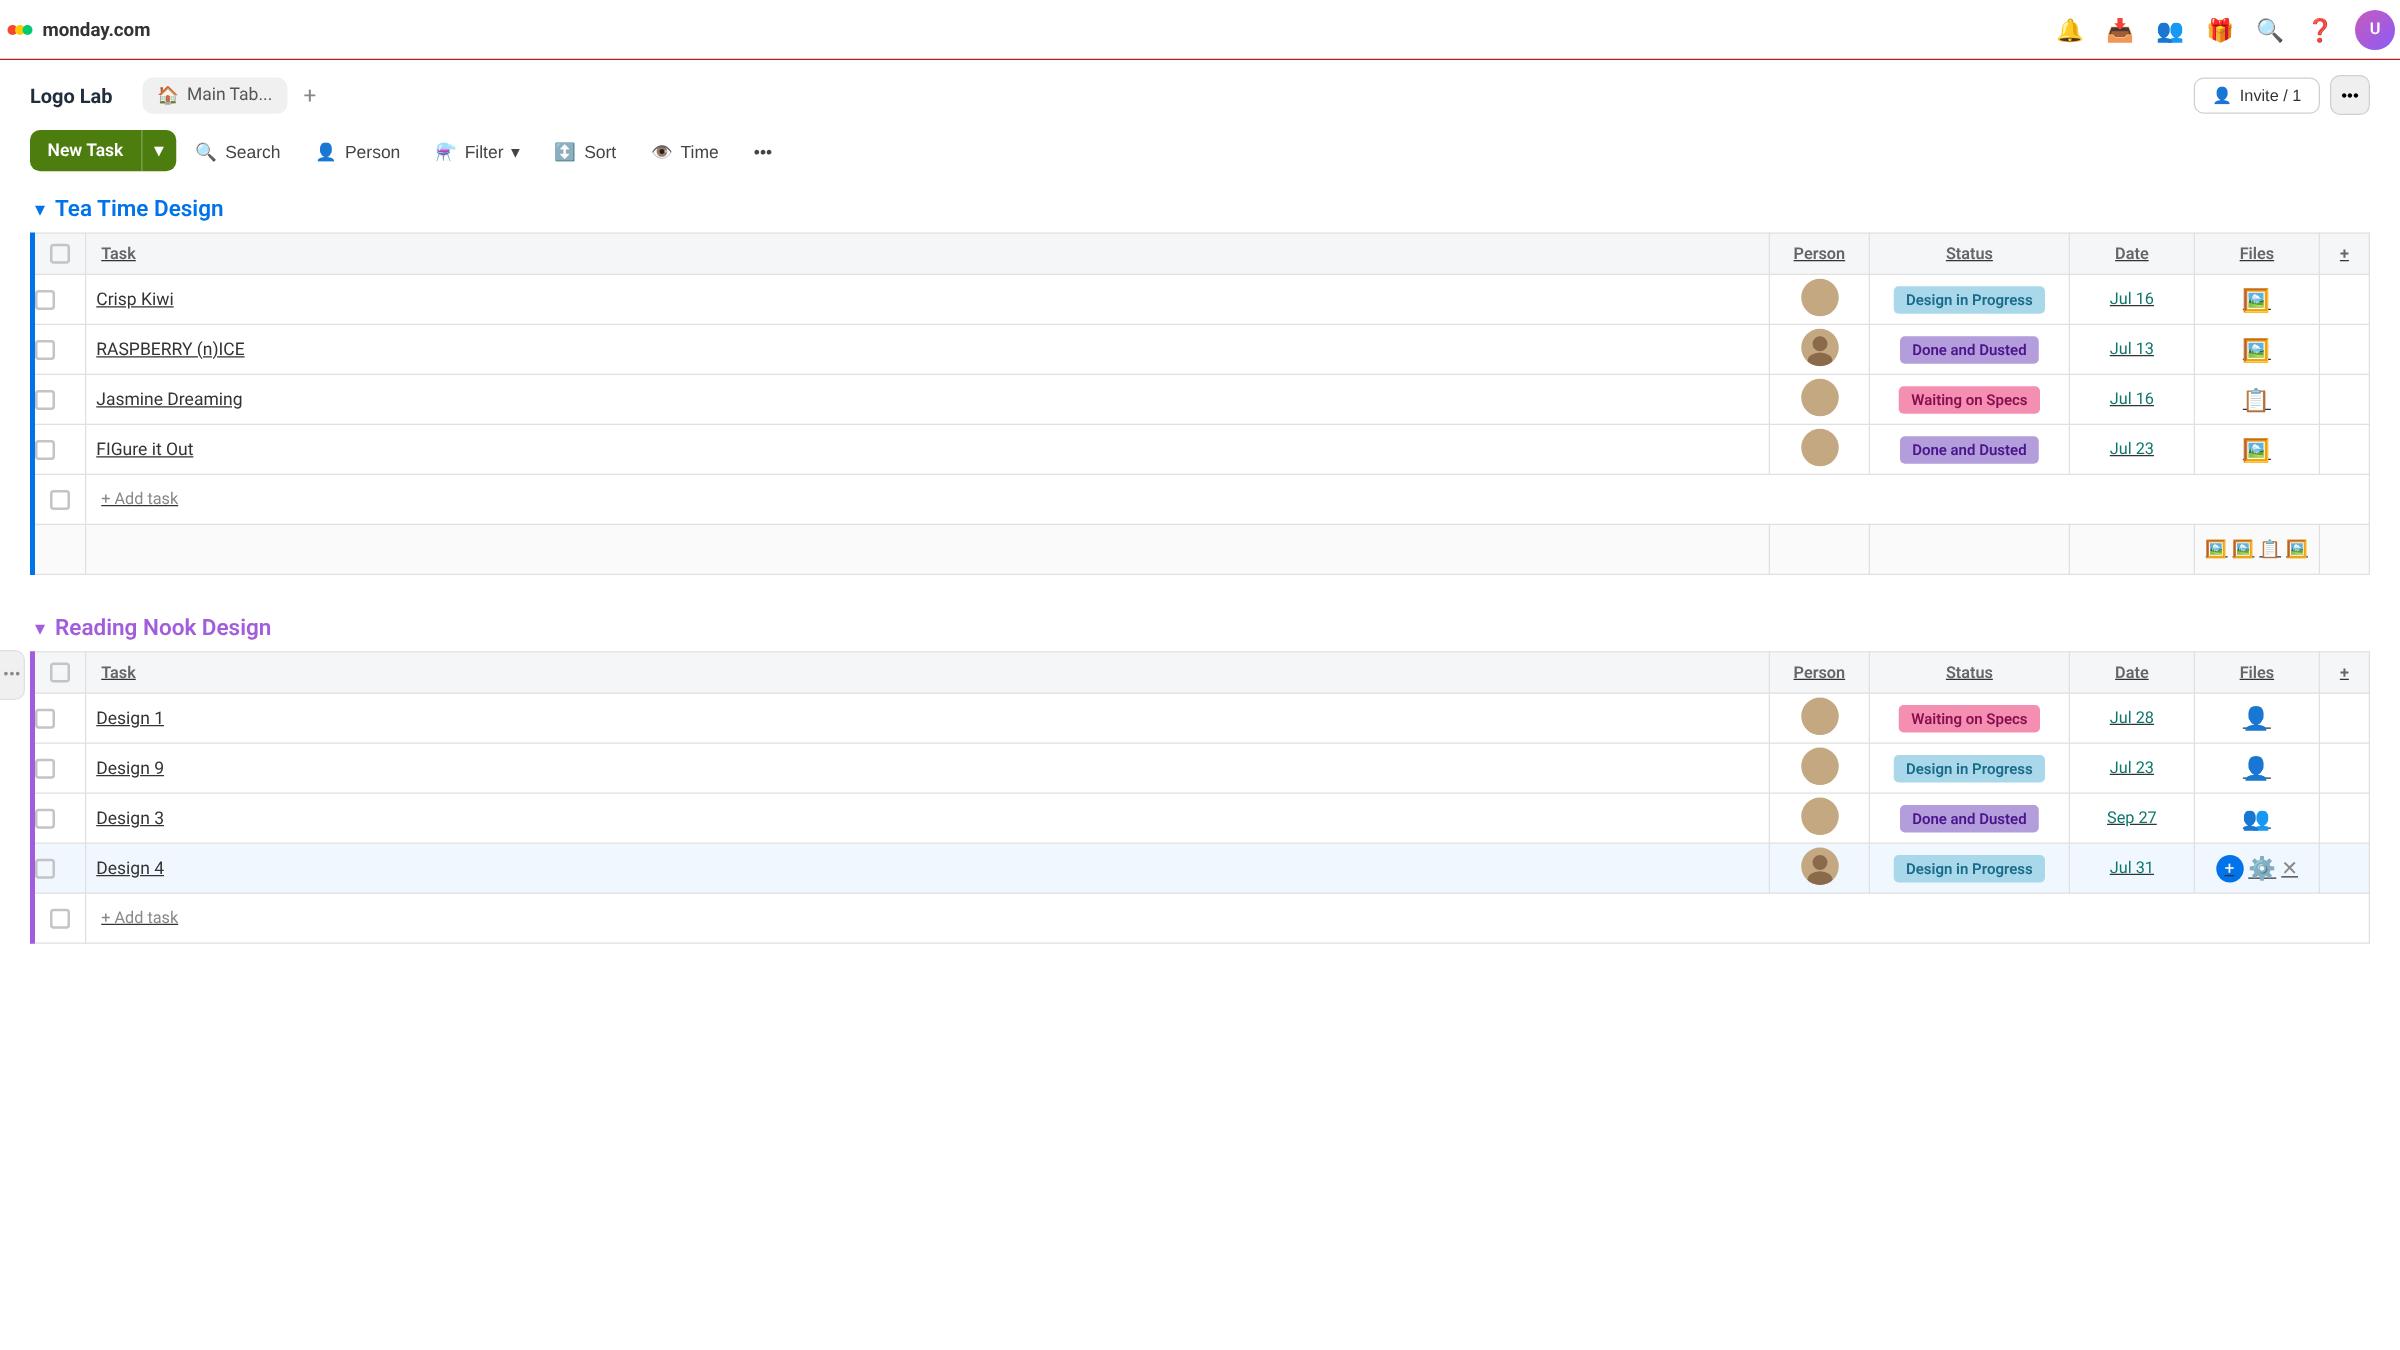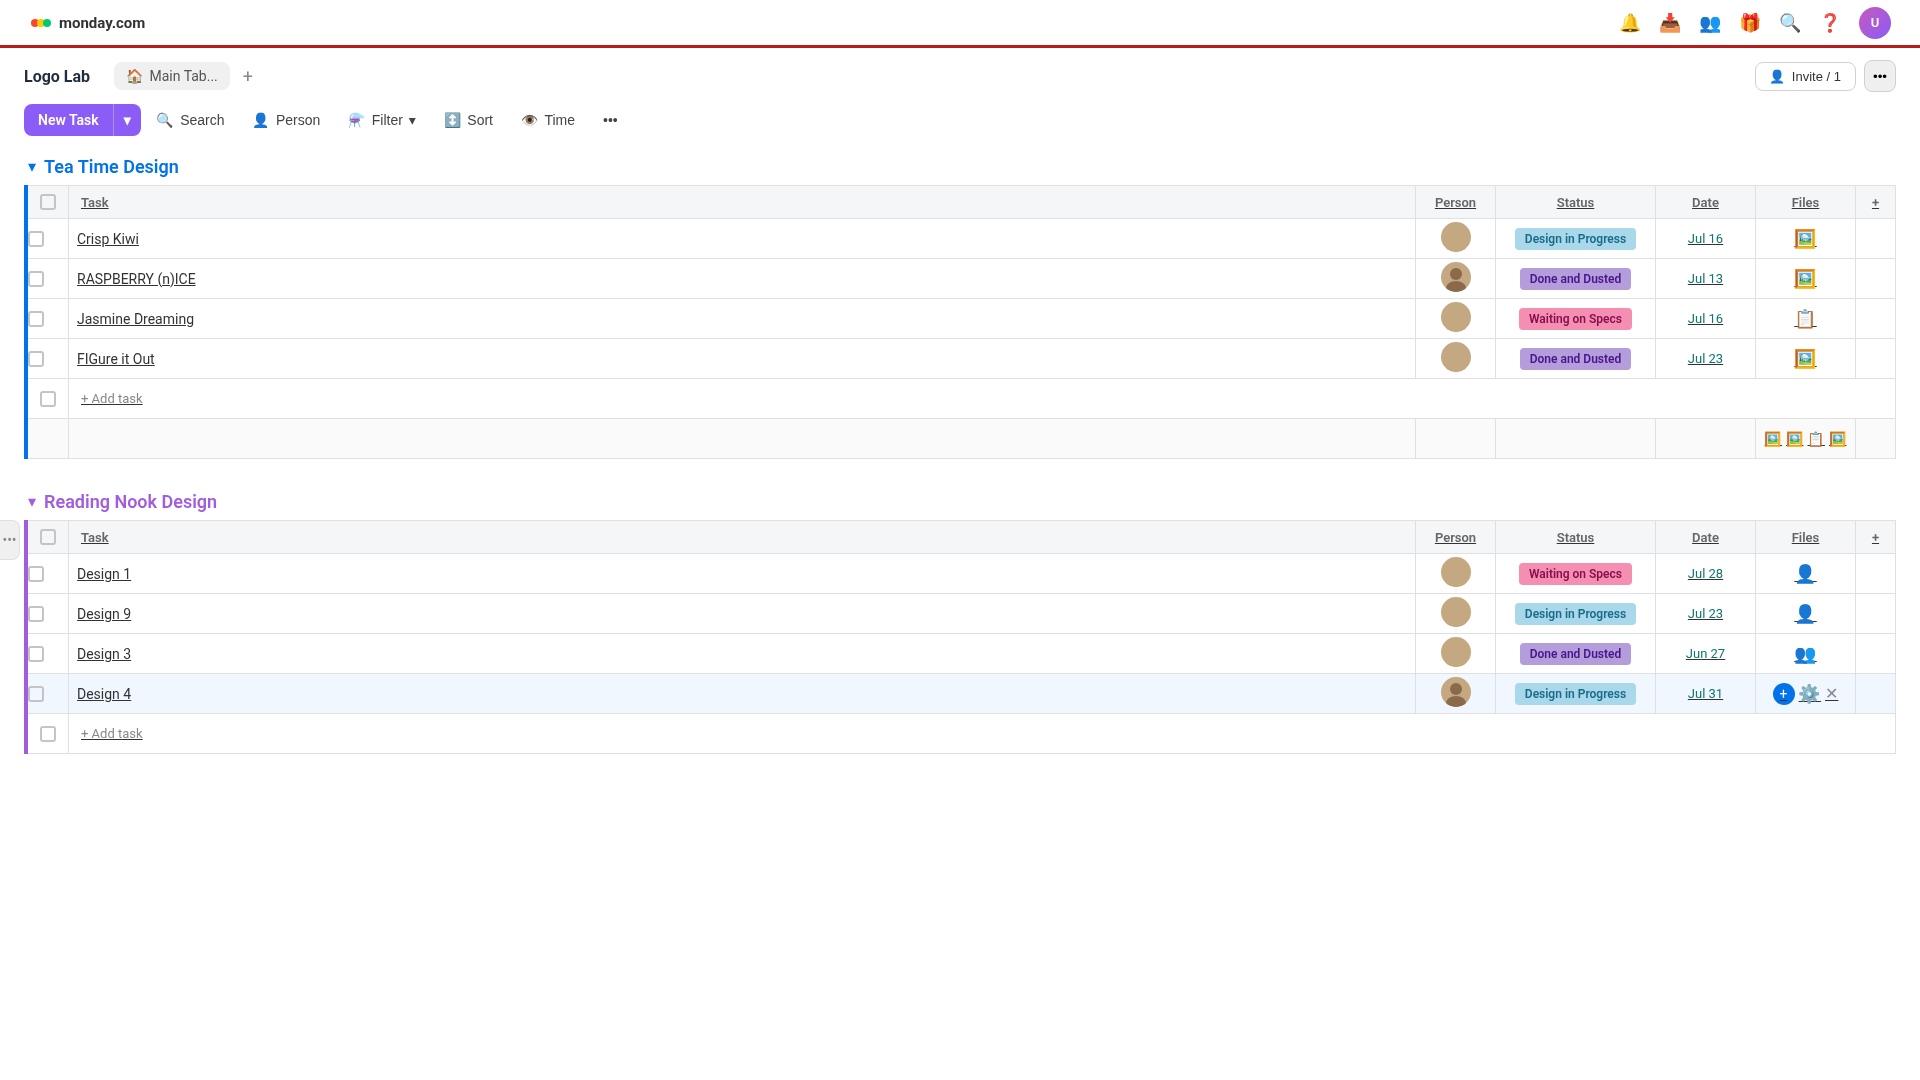--- a/index.html
+++ b/index.html
@@ -1,21 +1,21 @@
 <!DOCTYPE html>
 <html><head>
   <meta charset="utf-8">
   <style>
     * { box-sizing: border-box; margin: 0; padding: 0; }
     body { font-family: -apple-system, BlinkMacSystemFont, 'Segoe UI', Roboto, sans-serif; background: #fff; color: #333; font-size: 14px; }
 
     
     .top-nav {
       display: flex; align-items: center; justify-content: space-between;
-      padding: 0 29px; height: 48px; border-bottom: 3px solid #b91c1c;
+      padding: 0 4px; height: 48px; border-bottom: 1px solid #b91c1c;
       background: #fff;
     }
     .top-nav-left { display: flex; align-items: center; gap: 8px; }
     .brand-logo { display: flex; align-items: center; gap: 6px; font-weight: 700; font-size: 15px; color: #333; }
     .brand-logo .logo-icon { width: 24px; height: 24px; }
     .top-nav-right { display: flex; align-items: center; gap: 16px; }
     .nav-icon { width: 24px; height: 24px; cursor: pointer; color: #676879; display: flex; align-items: center; justify-content: center; font-size: 18px; }
     .avatar-circle { width: 32px; height: 32px; border-radius: 50%; background: linear-gradient(135deg, #c75abe, #8b5cf6); display: flex; align-items: center; justify-content: center; color: white; font-size: 13px; font-weight: 600; }
 
     
@@ -39,21 +39,21 @@
     }
     .more-btn { width: 32px; height: 32px; border-radius: 8px; display: flex; align-items: center; justify-content: center; cursor: pointer; border: 1px solid #d0d0d0; }
 
     
     .toolbar {
       display: flex; align-items: center; gap: 4px;
       padding: 12px 24px 12px 24px;
     }
     .new-task-btn {
       display: flex; align-items: center; gap: 0;
-      background: #8b5cf6; color: white; border: none; border-radius: 8px;
+      background: #4d7c0f; color: white; border: none; border-radius: 8px;
       cursor: pointer; font-size: 14px; font-weight: 600; overflow: hidden;
     }
     .new-task-main { padding: 8px 14px; }
     .new-task-chevron { padding: 8px 10px; border-left: 1px solid rgba(255,255,255,0.3); }
     .toolbar-btn {
       display: flex; align-items: center; gap: 6px; padding: 7px 12px;
       border: none; background: none; cursor: pointer; border-radius: 8px;
       font-size: 14px; color: #444; white-space: nowrap;
     }
 
@@ -453,21 +453,21 @@
             <div class="person-avatar">
               <svg width="30" height="30" viewBox="0 0 30 30">
                   <circle cx="15" cy="12" r="6" fill="#c4a882"></circle>
                   <ellipse cx="15" cy="26" rx="10" ry="7" fill="#c4a882"></ellipse>
                 </svg>
             </div>
           </td>
           <td>
             <span class="status-badge status-done">Done and Dusted</span>
           </td>
-          <td class="date-cell">Jun 27</td>
+          <td class="date-cell">Sep 27</td>
           <td>
             <span class="file-icon">👥</span>
           </td>
           <td></td>
         </tr>
 
         <tr class="highlighted-row">
           <td style="text-align:center;">
             <div class="checkbox"></div>
           </td>

